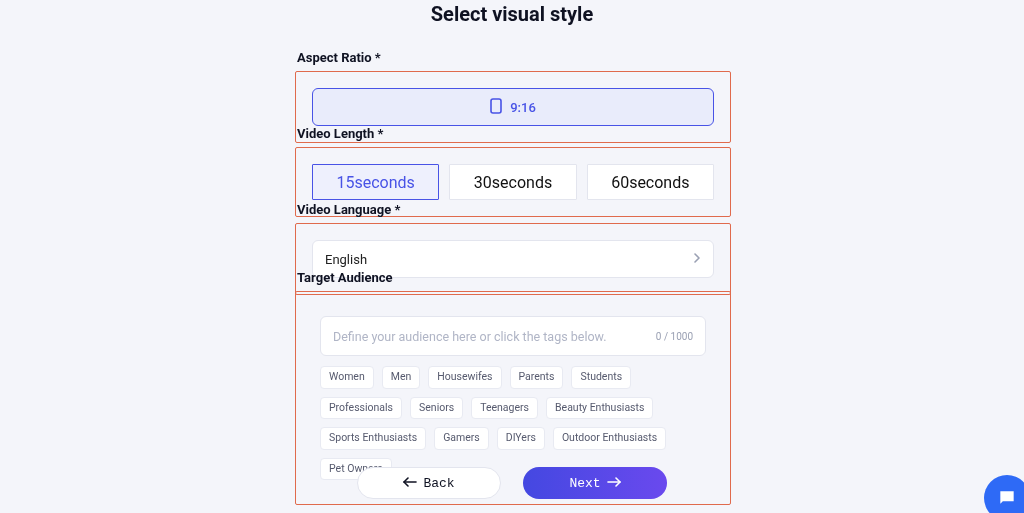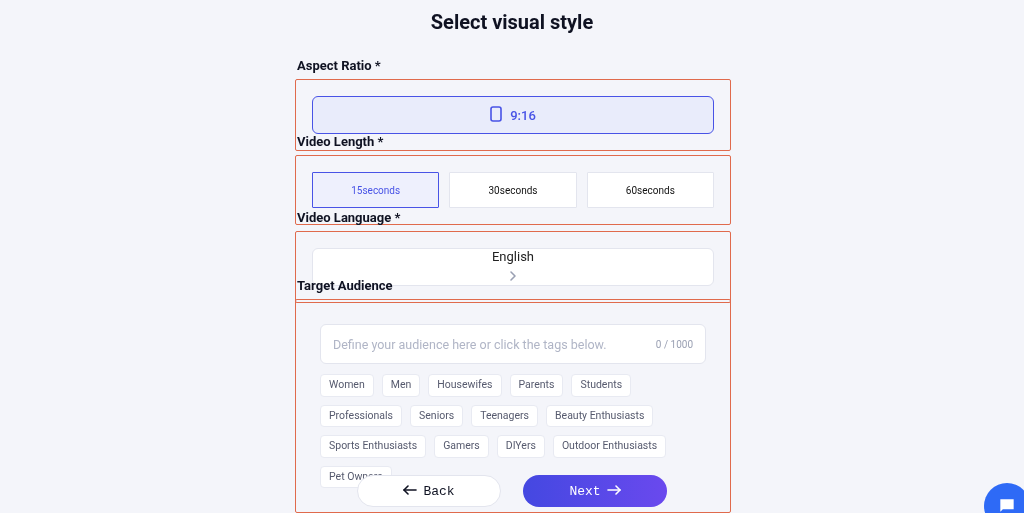--- a/index.html
+++ b/index.html
@@ -15,21 +15,21 @@
   }
   .page {
     width: 1024px;
     height: 513px;
     position: relative;
   }
   h1.title {
     text-align: center;
     font-size: 20px;
     font-weight: 700;
-    margin: 10px 0 10px 0;
+    margin: 2px 0 10px 0;
     color: #0f1222;
   }
 
   .section-label {
     font-size: 13px;
     font-weight: 700;
     color: #0f1222;
     margin: 0 0 6px 2px;
   }
 
@@ -71,21 +71,21 @@
     display: flex;
     gap: 10px;
   }
   .length-btn {
     flex: 1;
     height: 34px;
     border-radius: 1px;
     background: #ffffff;
     border: 1px solid #e3e5ee;
     color: #111;
-    font-size: 10px;
+    font-size: 16px;
     display: flex;
     align-items: center;
     justify-content: center;
     cursor: pointer;
   }
   .length-btn.selected {
     border: 1.5px solid #4853e6;
     background: #eef0fd;
     color: #4853e6;
   }
@@ -97,21 +97,20 @@
     background: #ffffff;
     border: 1px solid #e3e5ee;
     border-radius: 6px;
     display: flex;
     align-items: center;
     justify-content: space-between;
     padding: 0 12px;
     font-size: 13px;
     color: #222;
     cursor: pointer;
-    flex-direction: column;
   }
   .chevron {
     color: #9aa0b3;
   }
 
   
   #sec-audience { top: 268px; }
   #sec-audience .red-box { padding: 24px; }
   .ta-input {
     position: relative;

